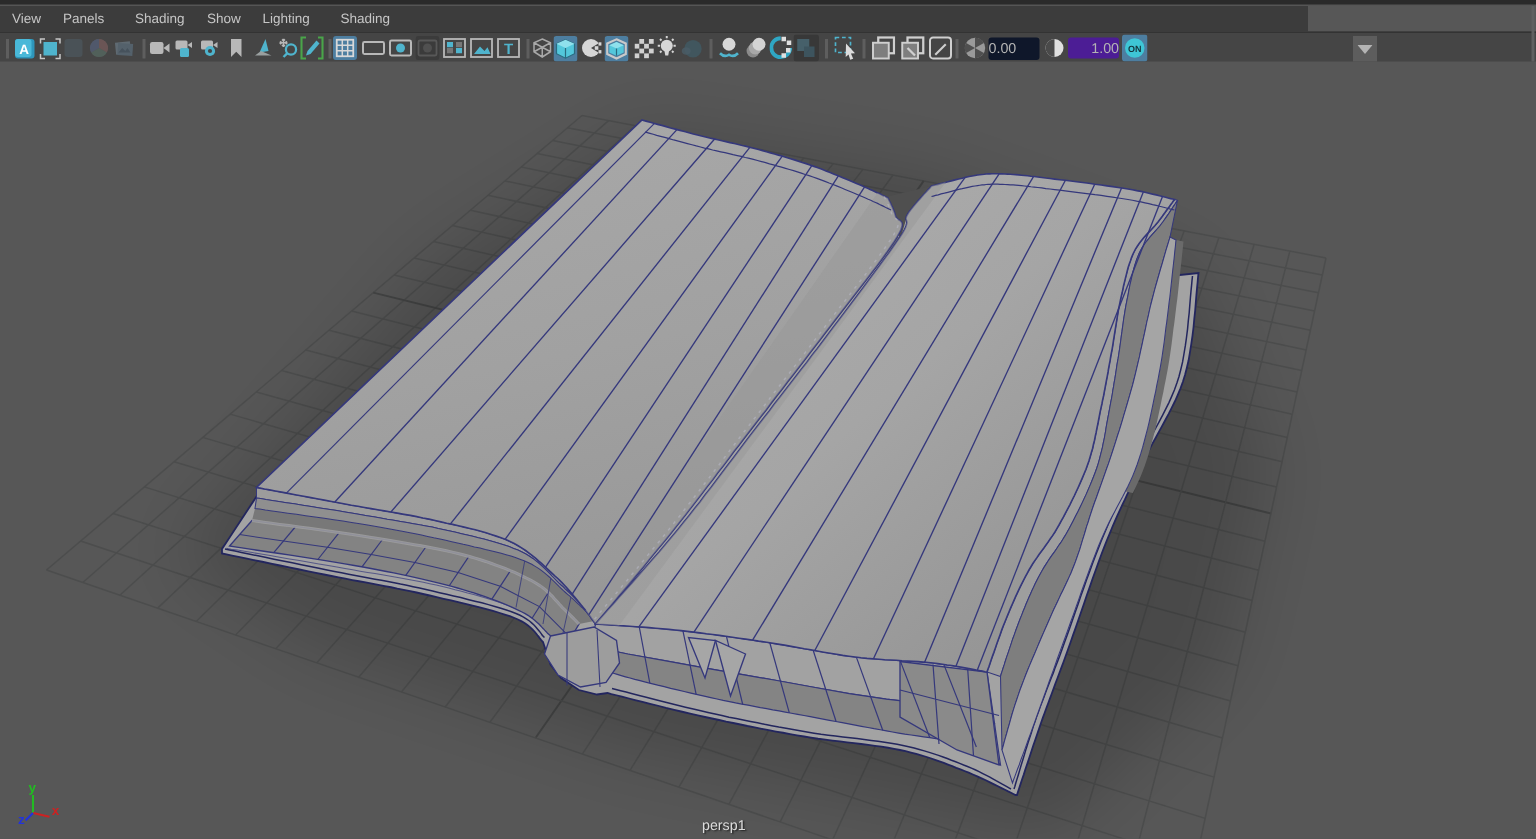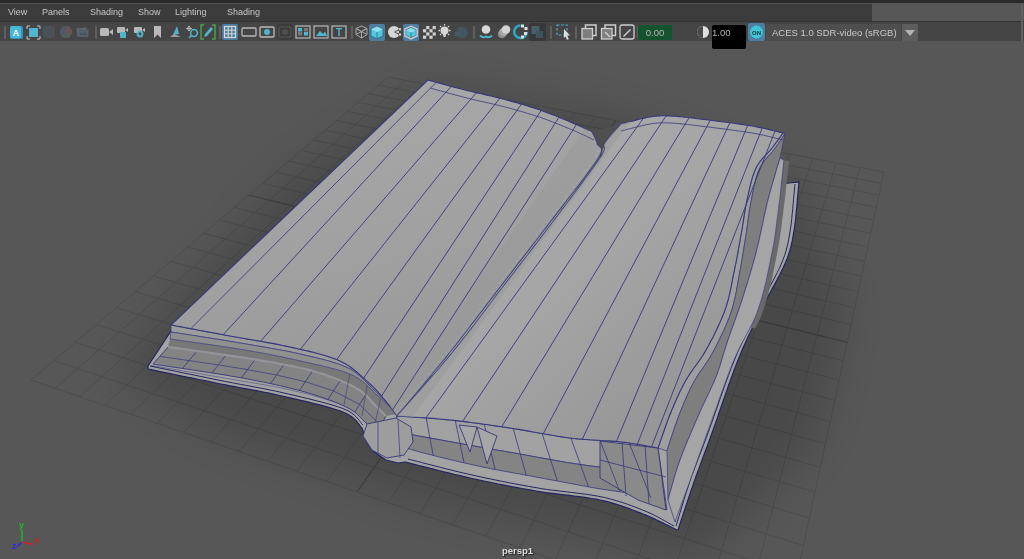--- a/index.html
+++ b/index.html
@@ -1,20 +1,20 @@
 <!DOCTYPE html>
 <html><head><meta charset="utf-8"><style>
 *{margin:0;padding:0;box-sizing:border-box;-webkit-font-smoothing:antialiased}
 html,body{width:1024px;height:559px;overflow:hidden;background:#575757;font-family:"Liberation Sans",sans-serif}
 #menubar{position:absolute;left:0;top:0;width:872px;height:21px;background:#3c3c3c}
 #topstrip{position:absolute;left:0;top:0;width:1024px;height:4px;background:#2a2a2a;border-bottom:1px solid #555}
 .mi{position:absolute;top:7px;font-size:9px;color:#c6c6c6}
 #toolbar{position:absolute;left:0;top:21px;width:1024px;height:20px;background:#454545;border-top:1px solid #333}
 #viewport{position:absolute;left:0;top:41px;width:1024px;height:518px;background:#575757}
-#persp{position:absolute;left:502px;top:545px;font-size:9.5px;font-weight:bold;color:#dcdcdc;text-shadow:1px 1px 1px #222}
+#persp{position:absolute;left:468px;top:545px;font-size:9.5px;font-weight:normal;color:#dcdcdc;text-shadow:1px 1px 1px #222}
 </style></head>
 <body>
 <div id="viewport">
 <svg width="1024" height="518" viewBox="0 41 1024 518">
 <defs>
 <filter id="blur1" x="-30%" y="-30%" width="160%" height="160%">
           <feGaussianBlur stdDeviation="22"></feGaussianBlur>
         </filter>
 <linearGradient id="gl" x1="0" y1="0" x2="0.25" y2="1">
 <stop offset="0" stop-color="#a9a9a9"></stop>
@@ -340,32 +340,31 @@
     </svg>
 <div style="position:absolute;left:637px;top:4px;width:2px;height:13px;background:#5e5e5e"></div>
 <svg style="position:absolute;left:642px;top:2px" width="16" height="16" viewBox="0 0 16 16">
       <circle cx="8" cy="8" r="6.8" fill="#9a9a9a"></circle>
       <g fill="#4f4f4f">
         <path d="M8,8 L8,1.2 A6.8,6.8 0 0 1 13.9,4.6 Z"></path>
         <path d="M8,8 L13.9,11.4 A6.8,6.8 0 0 1 8,14.8 Z"></path>
         <path d="M8,8 L2.1,11.4 A6.8,6.8 0 0 1 2.1,4.6 Z"></path>
       </g>
     </svg>
-<div style="position:absolute;left:638px;top:3px;width:34px;height:15px;background:#14532d;border-radius:2px;color:#b4b4b4;font-size:9.5px;line-height:15px;text-align:center">0.00</div>
+<div style="position:absolute;left:659px;top:3px;width:34px;height:15px;background:#0f172a;border-radius:2px;color:#b4b4b4;font-size:9.5px;line-height:15px;">0.00</div>
 <svg style="position:absolute;left:696px;top:2px" width="14" height="16" viewBox="0 0 14 16">
       <circle cx="7" cy="8" r="6" fill="#e0e0e0"></circle>
       <path d="M7,2 A6,6 0 0 0 7,14 Z" fill="#4a4a4a"></path>
     </svg>
-<div style="position:absolute;left:712px;top:3px;width:34px;height:24px;background:#000000;border-radius:2px;color:#b4b4b4;font-size:9.5px;line-height:15px;text-align:left">1.00</div>
+<div style="position:absolute;left:712px;top:3px;width:34px;height:14px;background:#4c1d95;border-radius:2px;color:#b4b4b4;font-size:9.5px;line-height:15px;text-align:right">1.00</div>
 <svg style="position:absolute;left:748px;top:1px" width="17" height="18" viewBox="0 0 17 18">
       <rect width="17" height="18" rx="2" fill="#4d7ea0"></rect>
       <circle cx="8.5" cy="9" r="6.5" fill="#3ec6d6"></circle>
       <text x="8.5" y="11.5" font-size="6" font-weight="bold" fill="#14343c" text-anchor="middle" font-family="Liberation Sans">ON</text>
     </svg>
-<div style="position:absolute;left:766px;top:2px;width:135px;height:17px;background:#4e4e4e;color:#c9c9c9;font-size:9.5px;line-height:17px;padding-left:6px;white-space:nowrap">ACES 1.0 SDR-video (sRGB)</div>
 <div style="position:absolute;left:902px;top:2px;width:16px;height:17px;background:#5d5d5d"></div>
 <svg style="position:absolute;left:905px;top:8px" width="10" height="6">
       <path d="M0,0 L10,0 L5,6 Z" fill="#b4b4b4"></path>
     </svg>
 </div>
 <div style="position:absolute;left:1021px;top:4px;width:2px;height:37px;background:#606060"></div>
 <div id="persp">persp1</div>
 <svg style="position:absolute;left:5px;top:512px" width="45" height="45" viewBox="0 0 45 45">
 <g stroke-width="1.4" fill="none">
 <line x1="17" y1="30" x2="17" y2="18" stroke="#22bb22"></line>

